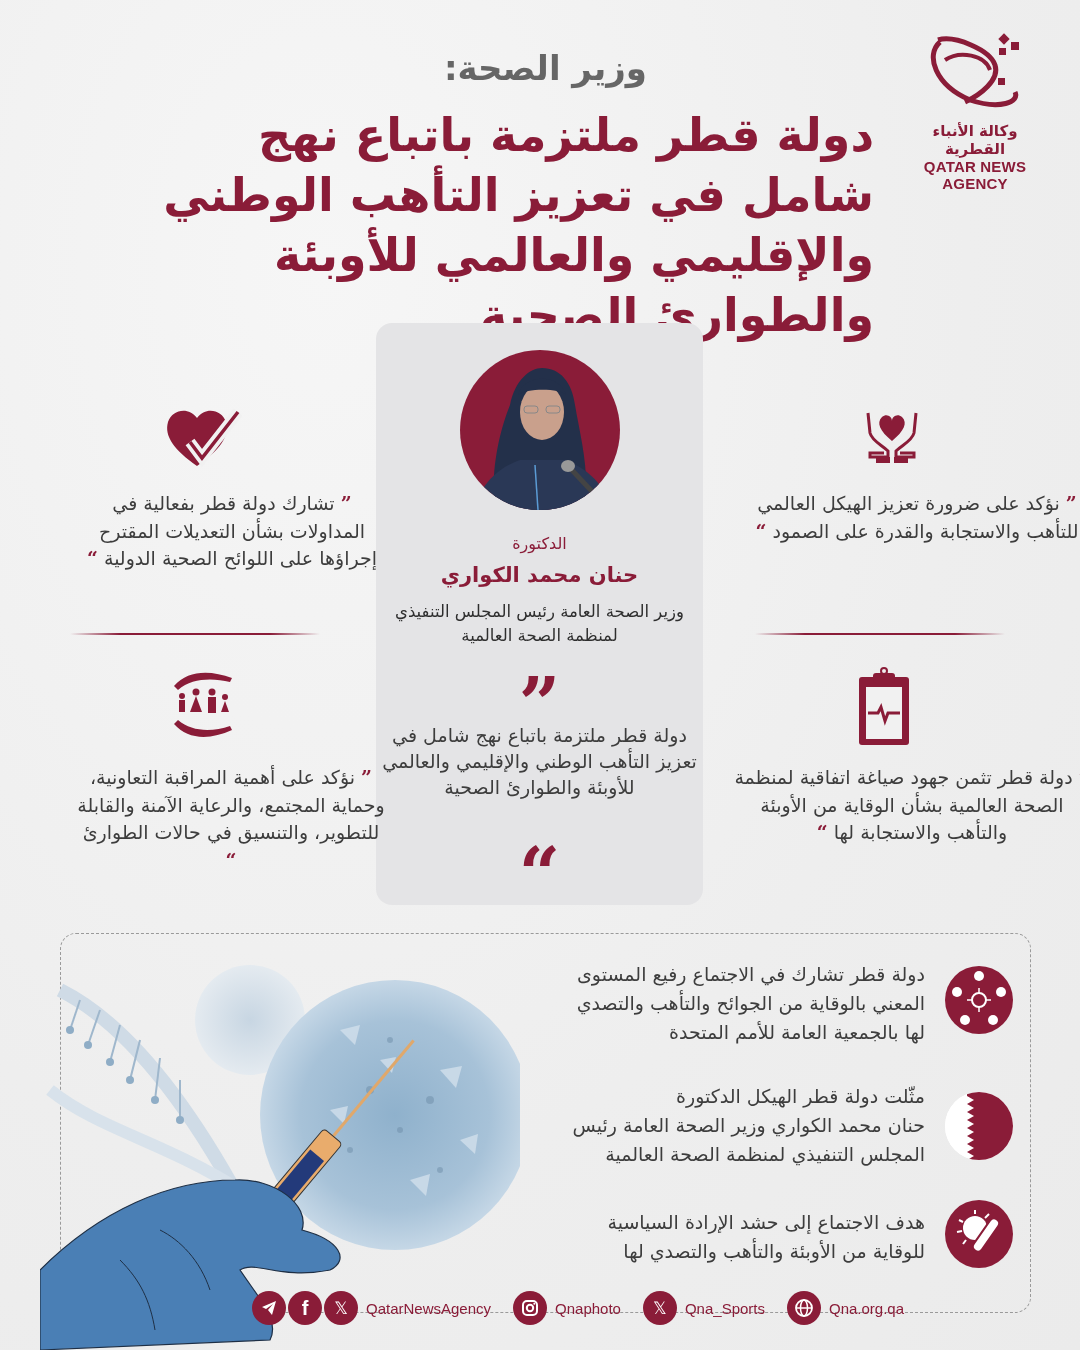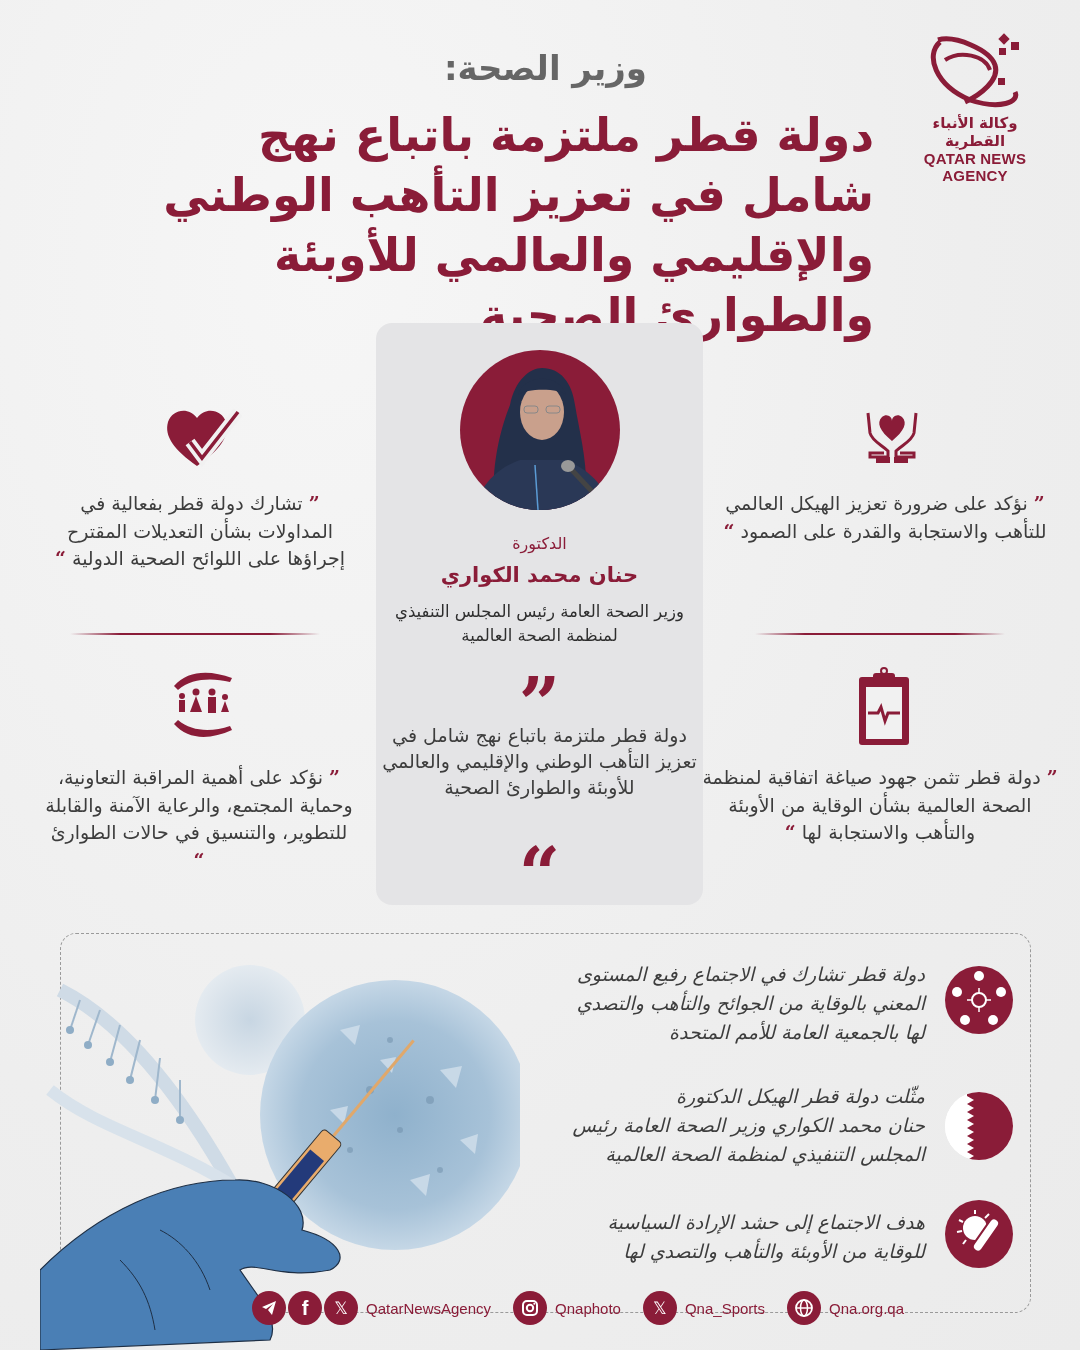--- a/index.html
+++ b/index.html
@@ -10,49 +10,49 @@
     font-family: "DejaVu Sans", sans-serif;
     color: #3d3d3d;
     position: relative;
     direction: rtl;
   }
   .abs { position: absolute; }
 
   
   .logo { left: 900px; top: 30px; width: 150px; height: 135px; text-align: center; direction: ltr; }
   .logo svg { display: block; margin: 0 auto; }
-  .logo .ar { font-size: 15px; color: #8a1c38; font-weight: bold; direction: rtl; margin-top: 2px; }
+  .logo .ar { font-size: 15px; color: #8a1c38; font-weight: bold; direction: rtl; margin-top: 10px; }
   .logo .en { font-size: 15px; color: #8a1c38; font-weight: bold; letter-spacing: 0.2px; font-family: "Liberation Sans", sans-serif; }
 
   
   .kicker { right: 433px; top: 48px; font-size: 34px; font-weight: bold; color: #666; text-align: right; }
   .headline { right: 206px; top: 105px; width: 720px; font-size: 46px; line-height: 60px; font-weight: bold; color: #8a1c38; text-align: right; }
 
   
   .card { left: 376px; top: 323px; width: 327px; height: 582px; background: #e4e4e6; border-radius: 16px; }
   .avatar { left: 460px; top: 350px; width: 160px; height: 160px; border-radius: 50%; background: #8a1c38; overflow: hidden; }
   .title-small { left: 376px; top: 534px; width: 327px; text-align: center; font-size: 16px; color: #8a1c38; }
   .name { left: 376px; top: 563px; width: 327px; text-align: center; font-size: 21px; font-weight: bold; color: #8a1c38; }
   .role { left: 376px; top: 600px; width: 327px; text-align: center; font-size: 16.5px; line-height: 24px; color: #2e2e2e; }
   .quote-mark { font-size: 72px; font-weight: bold; color: #8a1c38; line-height: 1; font-family: "DejaVu Serif", serif; }
   .q-open { left: 376px; top: 668px; width: 327px; text-align: center; }
   .q-close { left: 376px; top: 838px; width: 327px; text-align: center; }
   .center-quote { left: 376px; top: 722px; width: 327px; text-align: center; font-size: 19px; line-height: 26px; color: #3d3d3d; }
 
   
-  .block { text-align: center; font-size: 19px; line-height: 27.5px; color: #3d3d3d; }
+  .block { text-align: center; font-size: 19px; line-height: 27.5px; color: #3d3d3d; margin-left: 32px; }
   .qm { color: #8a1c38; font-weight: bold; font-family: "DejaVu Serif", serif; }
   .divider { height: 2px; background: linear-gradient(90deg, rgba(138,28,56,0) 0%, #8a1c38 20%, #8a1c38 80%, rgba(138,28,56,0) 100%); }
 
   .icon { display: block; }
 
   
   .bottom-box { left: 60px; top: 933px; width: 971px; height: 380px; border: 1.5px dashed #9a9a9a; border-radius: 16px; }
   .illus { left: 40px; top: 940px; width: 480px; height: 410px; overflow: hidden; }
-  .fact { right: 155px; text-align: right; font-size: 19px; line-height: 29px; color: #3d3d3d; font-style: italic; }
+  .fact { right: 155px; text-align: right; font-size: 19px; line-height: 29px; color: #3d3d3d; }
   .fact-icon { left: 945px; width: 68px; height: 68px; border-radius: 50%; background: #8a1c38; }
 
   
   .footer { left: 252px; top: 1290px; height: 36px; direction: ltr; display: flex; align-items: center; }
   .soc { width: 34px; height: 34px; border-radius: 50%; background: #8a1c38; display: inline-flex; align-items: center; justify-content: center; color: #fff; margin-right: 2px; }
   .soc-label { font-family: "Liberation Sans", sans-serif; font-size: 15px; color: #8a1c38; margin: 0 22px 0 6px; }
 </style>
 </head>
 <body>
 

